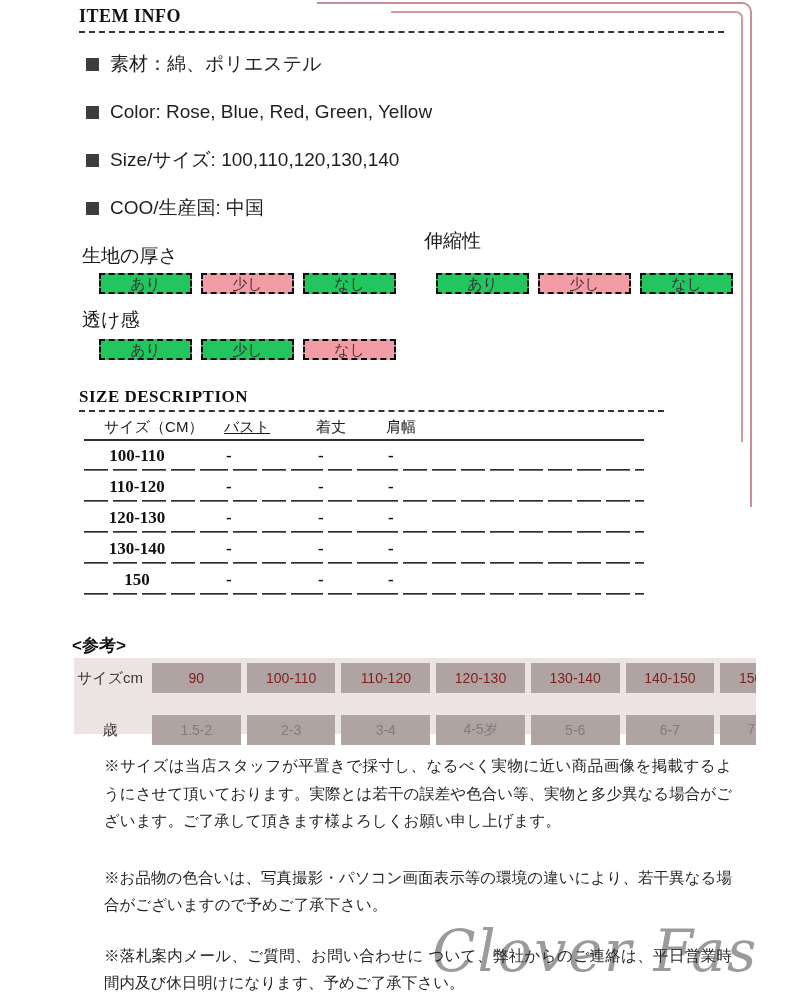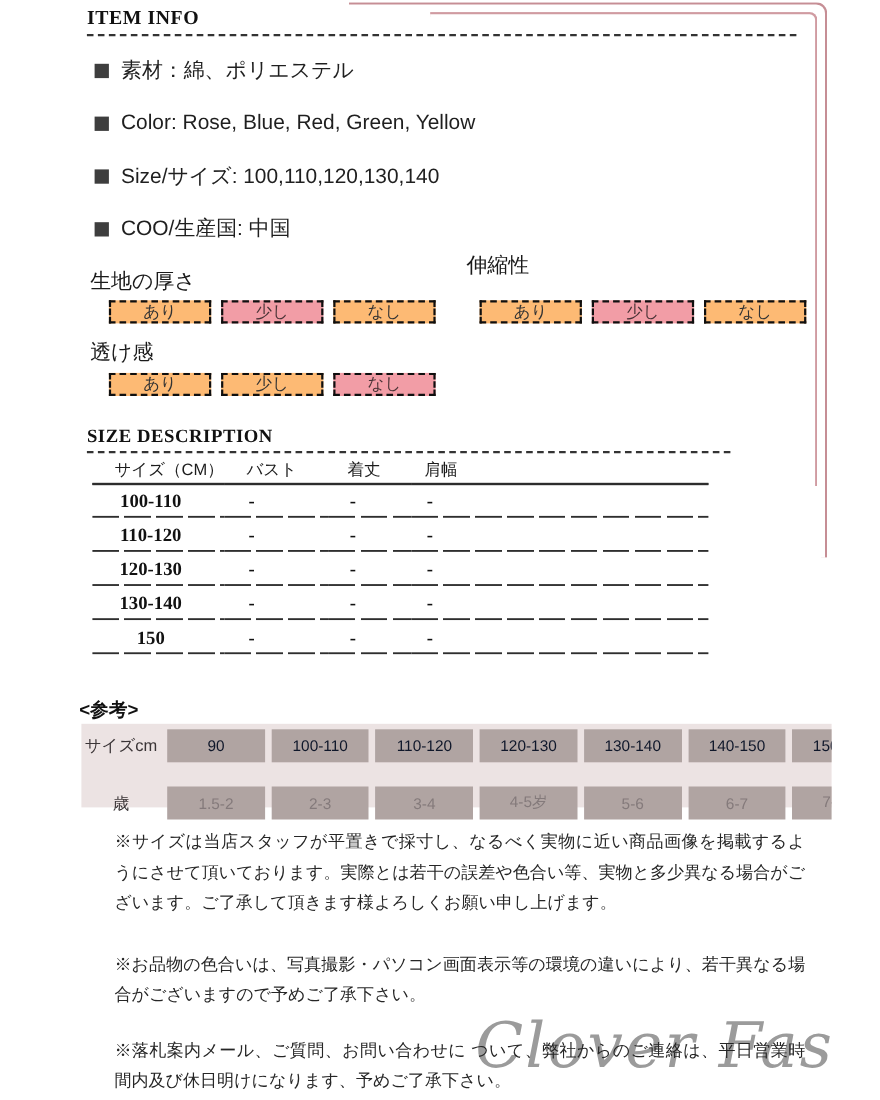--- a/index.html
+++ b/index.html
@@ -40,39 +40,39 @@
   }
   .bullet-text { font-size:19px; color:#1f1f1f; white-space:nowrap; }
 
   
   .attr-label { position:absolute; font-size:19px; color:#1a1a1a; white-space:nowrap; }
   .opt-row { position:absolute; display:flex; }
   .opt {
     width:93px; height:21px; margin-right:9px;
     border:2px dashed #0f0f0f;
     font-size:15px; color:#333; text-align:center; line-height:17px;
-    background:#fdba74;
+    background:#22c55e;
   }
   .opt.selected { background:#f29da6; color:#4a3336; }
 
   
   .size-table {
     position:absolute; left:40px; top:416px; width:560px;
     border-collapse:collapse; table-layout:fixed;
   }
   .size-table col.c1 { width:120px; }
   .size-table col.c2 { width:95px; }
   .size-table col.c3 { width:75px; }
   .size-table col.c4 { width:270px; }
   .size-table th {
     font-size:15px; font-weight:normal; color:#1c1c1c; text-align:left;
     height:24px; border-bottom:2px solid #2d2d2d;
   }
   .size-table th.h1 { padding-left:20px; }
-  .size-table th.h2 { padding-left:20px; }
+  .size-table th.h2 { padding-left:20px;text-decoration:underline; }
   .size-table th.h3 { padding-left:17px; }
   .size-table th.h4 { padding-left:12px; }
   .size-table td {
     height:31px; vertical-align:middle;
     font-family:"Liberation Serif", serif; font-weight:bold; font-size:17px; color:#111;
     background-image:repeating-linear-gradient(90deg,#2e2e2e 0 24px, rgba(0,0,0,0) 24px 29px);
     background-size:100% 1.7px; background-position:left bottom; background-repeat:no-repeat;
   }
   .size-table td.rlabel { text-align:center; padding-right:14px; }
   .size-table td.dash2 { padding-left:22px; }
@@ -86,21 +86,21 @@
     background:#ece3e3; padding:5px 5px 6px 0;
   }
   .ref-row { display:flex; height:30px; margin-bottom:22px; }
   .ref-label {
     flex:none; width:72px; display:flex; align-items:center; justify-content:center;
     font-size:15px; color:#3a3436;
   }
   .ref-cell {
     flex:1; margin-left:6px; background:#b0a4a2;
     display:flex; align-items:center; justify-content:center;
-    font-size:14px; color:#0f172a;
+    font-size:14px; color:#7f1d1d;
   }
   .ref-row.ages .ref-cell { color:#847a7b; }
 
   
   .notes { position:absolute; left:60px; top:752px; width:628px; z-index:2; }
   .notes p {
     font-size:15.5px; line-height:27.5px; color:#262626;
     text-align:justify;
   }
   .notes p.n1 { margin-bottom:29px; }

